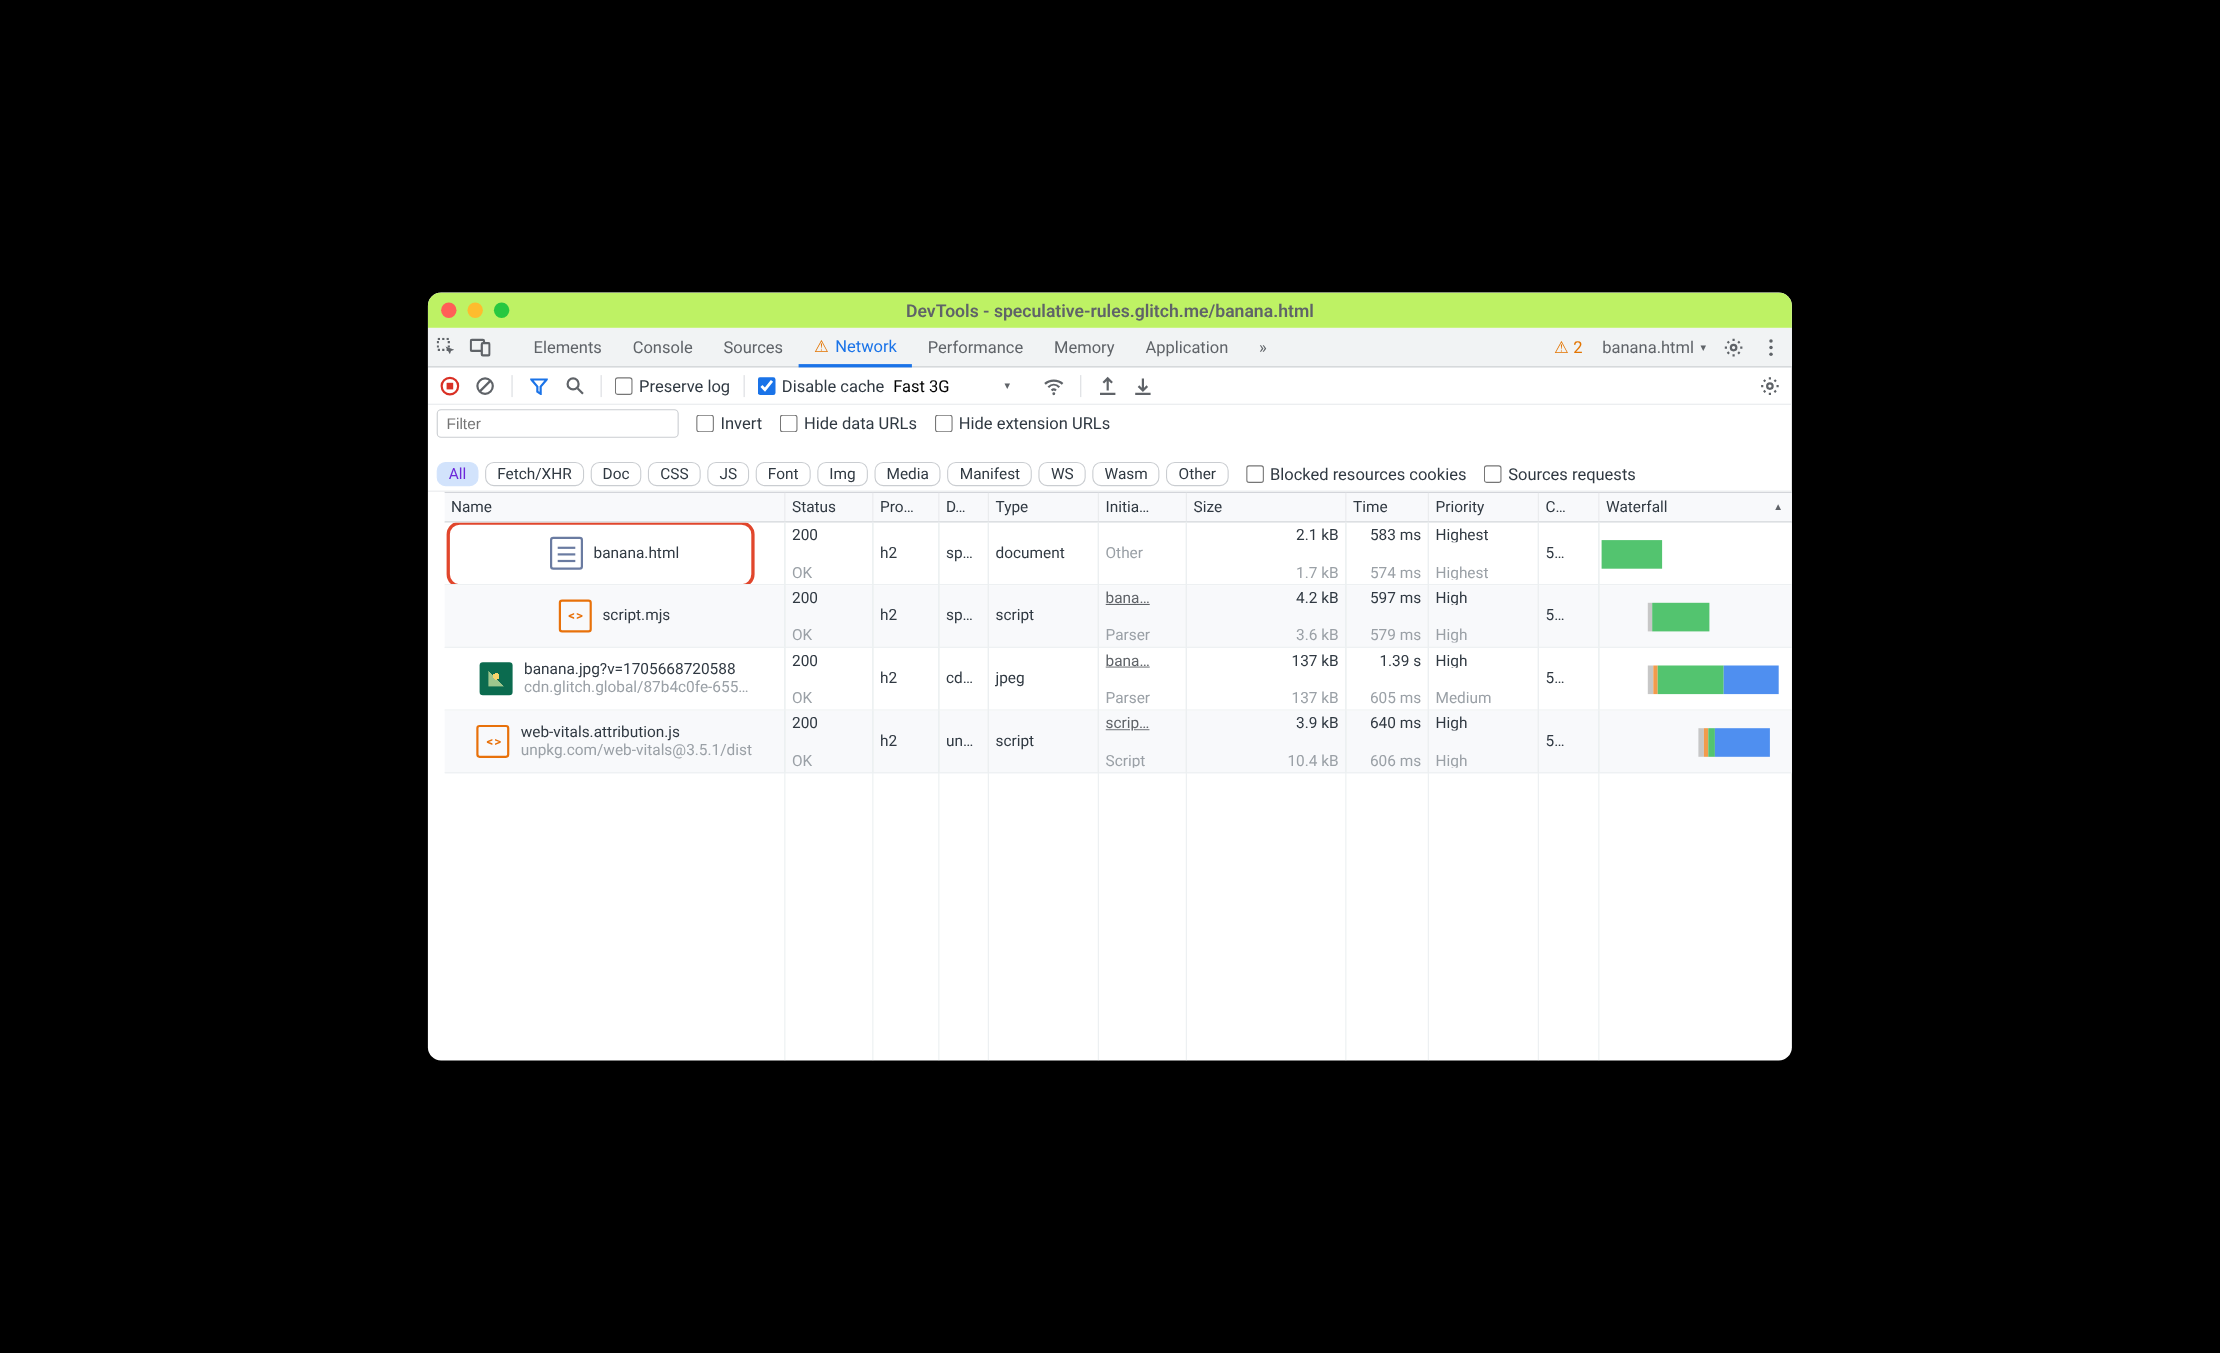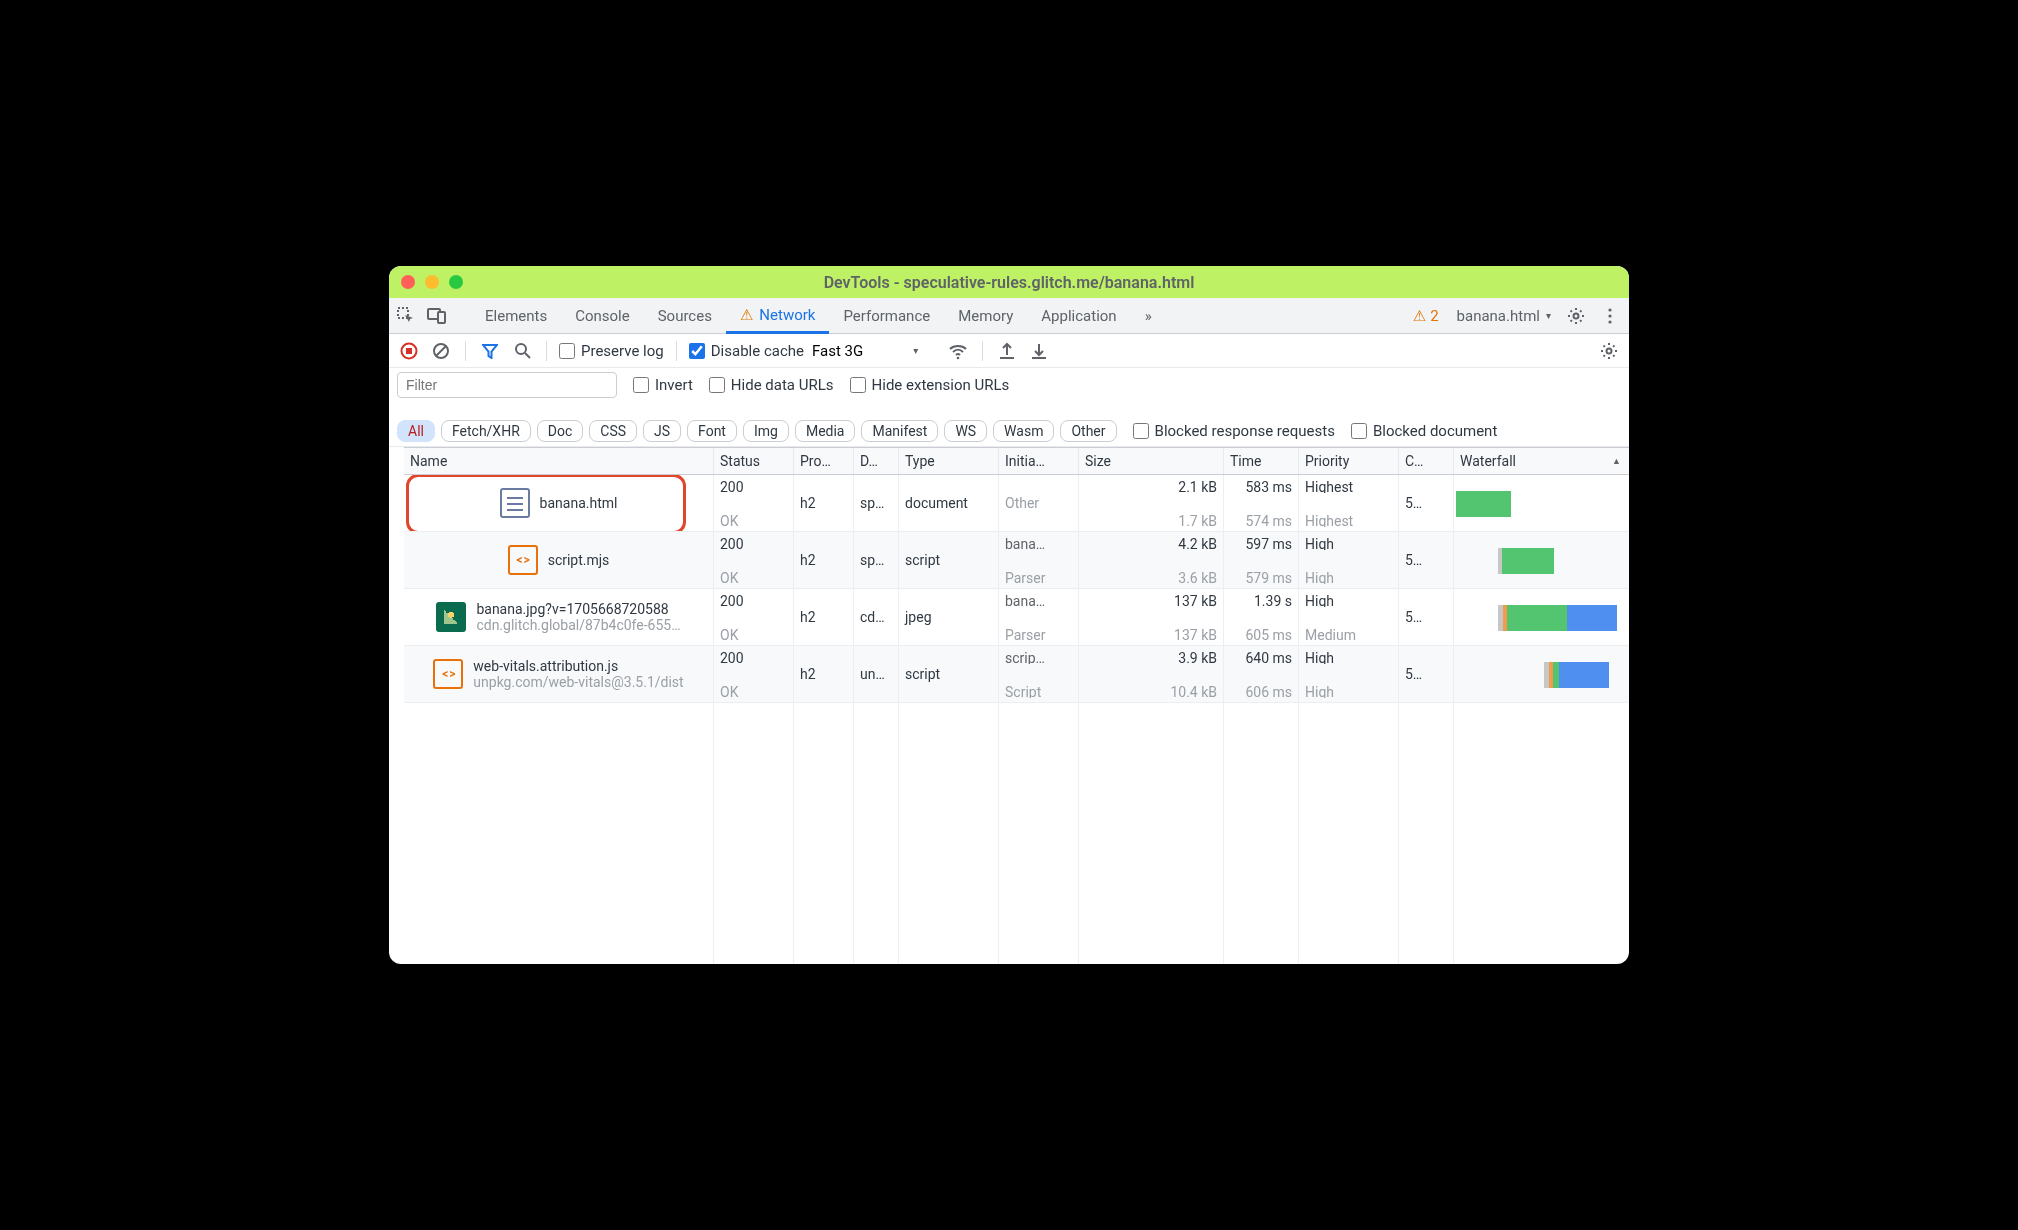--- a/index.html
+++ b/index.html
@@ -97,21 +97,21 @@
     width: 220px; height: 26px;
     border:1px solid #cacdd1; border-radius:4px;
     padding: 0 8px; font-size:14px;
   }
   .pill-row { display:flex; gap:6px; align-items:center; flex-wrap:wrap; }
   .pill {
     border:1px solid #cacdd1; border-radius:8px;
     padding:2px 10px; font-size:14px; cursor:pointer;
     background:#fff;
   }
-  .pill.active { background:#d2e3fc; color:#b91c1c; border-color:#d2e3fc; }
+  .pill.active { background:#d2e3fc; color:#6d28d9; border-color:#d2e3fc; }
   .table-area { flex:1; display:flex; flex-direction:column; overflow:hidden;margin-left:15px; }
   .thead {
     display:grid;
     grid-template-columns: 310px 80px 60px 45px 100px 80px 145px 75px 100px 55px 1fr;
     height: 28px; border-bottom:1px solid #cacdd1; background:#f8f9fb;
     color:#303942; font-size:14px;
     border-top:1px solid #cacdd1;
   }
   .th { padding: 4px 6px; border-right:1px solid #e8eaed; overflow:hidden; white-space:nowrap; text-overflow:ellipsis; display:flex; align-items:center; gap:4px;}
   .th.last { display:flex; align-items:center; justify-content:space-between; padding-right:8px; border-right:none;}
@@ -325,25 +325,25 @@
           <div class="pill">Font</div>
           <div class="pill">Img</div>
           <div class="pill">Media</div>
           <div class="pill">Manifest</div>
           <div class="pill">WS</div>
           <div class="pill">Wasm</div>
           <div class="pill">Other</div>
         </div>
       <label class="chk">
           <input type="checkbox" style="">
-          <span>Blocked response requests</span>
+          <span>Blocked resources cookies</span>
         </label>
       <label class="chk">
           <input type="checkbox" style="">
-          <span>Blocked document</span>
+          <span>Sources requests</span>
         </label>
     </div>
   </div>
 
   <div class="table-area">
     <div class="thead" id="thead">
         <div class="th">
           <span>Name</span>
         </div>
         <div class="th">

